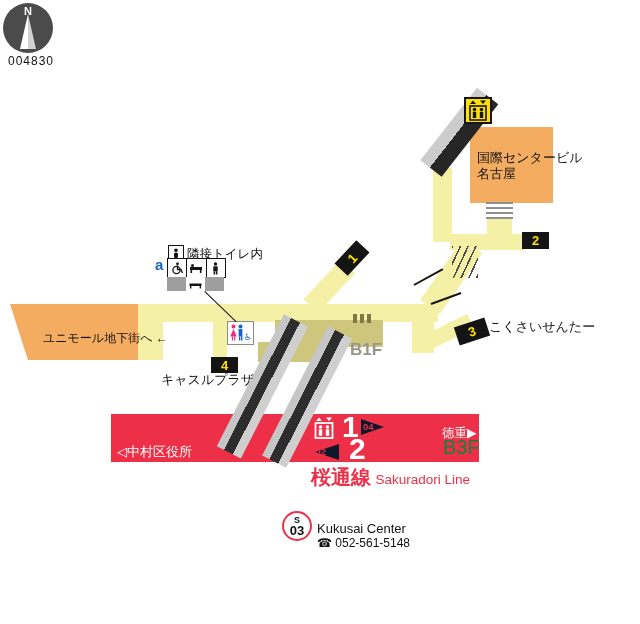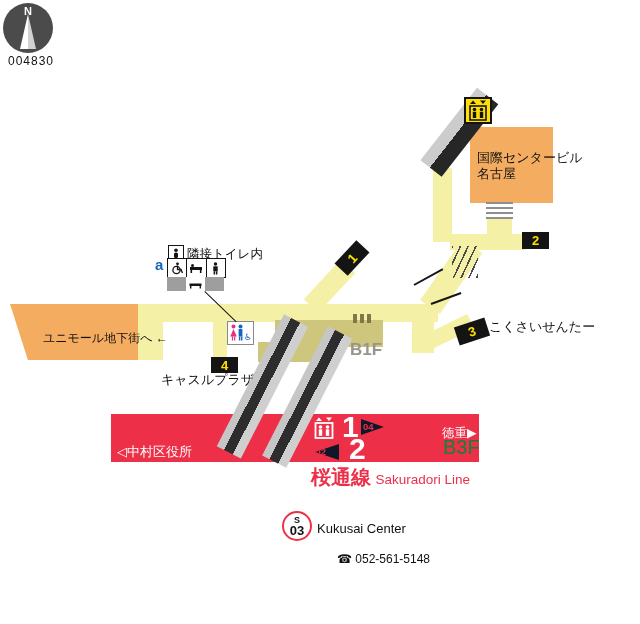--- a/index.html
+++ b/index.html
@@ -199,18 +199,18 @@
   <div class="abs" style="left:300px;top:464px;width:170px;text-align:right;z-index:5;color:#ED3048;white-space:nowrap;">
     <span style="font-size:20px;font-weight:bold;">桜通線</span>
     <span style="font-size:13.5px;">Sakuradori Line</span>
   </div>
 
   <div class="abs" style="left:282px;top:511px;width:26px;height:26px;border:2.5px solid #ED3048;border-radius:50%;background:#fff;z-index:5;display:flex;flex-direction:column;align-items:center;justify-content:center;">
     <div style="font-size:9px;line-height:8px;font-weight:bold;">S</div>
     <div style="font-size:13px;line-height:13px;font-weight:bold;">03</div>
   </div>
   <div class="abs" style="left:317px;top:521px;font-size:13px;z-index:5;">Kukusai Center</div>
-  <div class="abs" style="left:317px;top:552px;font-size:12px;z-index:5;margin-left:20px;">
+  <div class="abs" style="left:317px;top:536px;font-size:12px;z-index:5;">
     <span>☎</span>
     <span>052-561-5148</span>
   </div>
 
 </div>
 
 </body></html>

